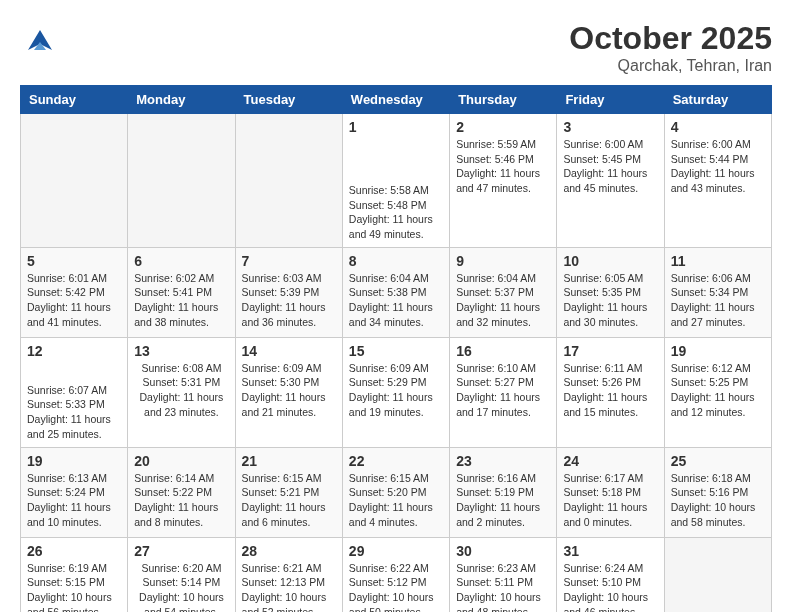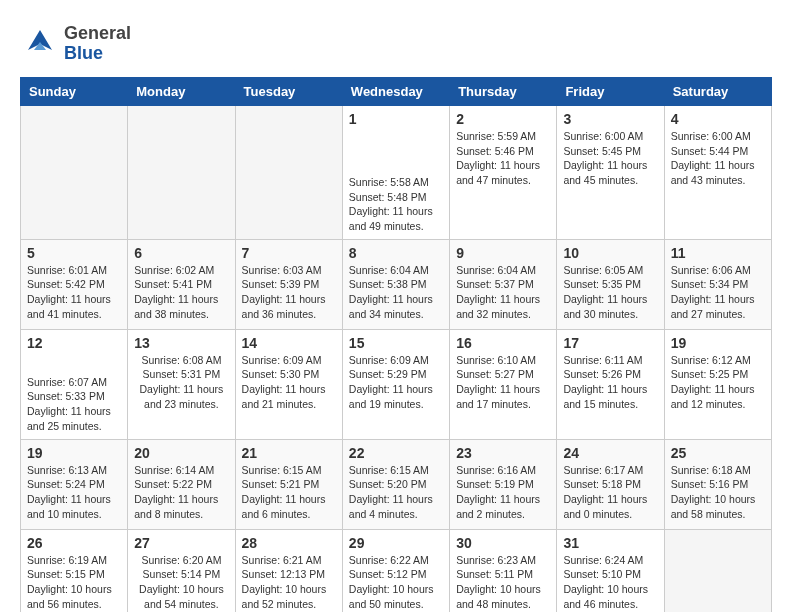--- a/index.html
+++ b/index.html
@@ -94,24 +94,24 @@
 <body>
 
 <div class="header">
   <div class="logo-wrapper">
     <span style="color:#1a56a0; font-size:30px; margin-right:4px;">
       <svg width="40" height="40" viewBox="0 0 40 40">
         <polygon points="8,30 20,10 32,30 20,24" fill="#1a56a0"></polygon>
         <polygon points="14,30 20,22 26,30" fill="#5a9ad4"></polygon>
       </svg>
     </span>
-    <div class="logo-words">
-      <span class="logo-general">General</span>
-      <span class="logo-blue-word">Blue</span>
-    </div>
+  </div>
+  <div class="title-block">
+    <div class="month-title">October 2025</div>
+    <div class="location">Qarchak, Tehran, Iran</div>
   </div>
 </div>
 
 <table class="calendar">
   <thead>
     <tr>
     <th>Sunday</th>
         <th>Monday</th>
         <th>Tuesday</th>
         <th>Wednesday</th>

